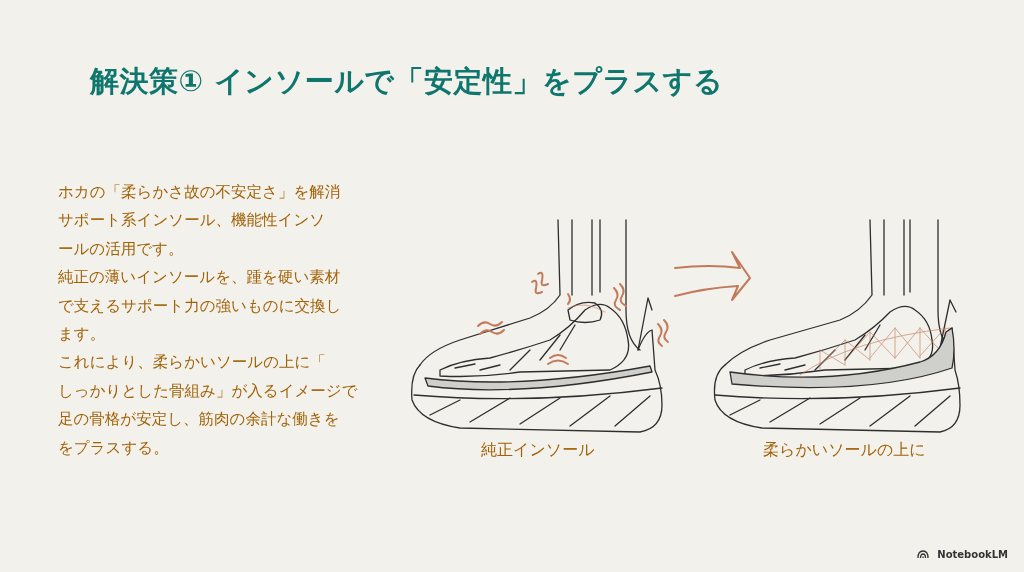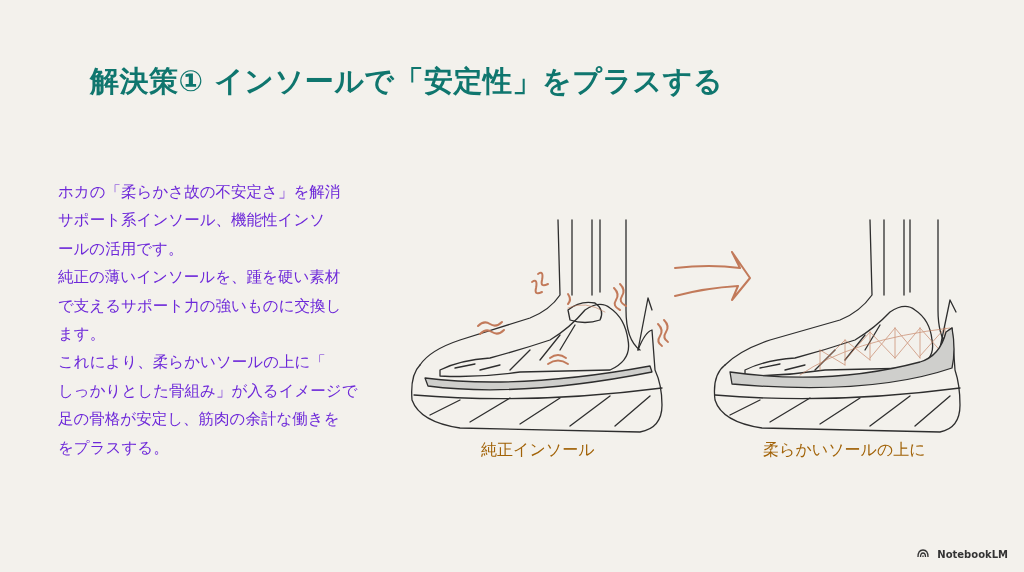--- a/index.html
+++ b/index.html
@@ -26,21 +26,21 @@
       white-space: nowrap;
       margin-left: 32px;
     }
     .body-text {
       position: absolute;
       left: 58px;
       top: 178px;
       width: 345px;
       font-size: 15.5px;
       line-height: 28.4px;
-      color: #6d28d9;
+      color: #a16207;
     }
     .body-text .line {
       display: block;
       white-space: nowrap;
     }
     .illustration {
       position: absolute;
       left: 400px;
       top: 200px;
       width: 600px;
@@ -53,20 +53,21 @@
       color: #a16207;
       white-space: nowrap;
     }
     .caption-left { left: 481px; }
     .caption-right { left: 763px; }
     .brand {
       position: absolute;
       right: 16px;
       bottom: 12px;
       display: flex;
+      align-items: center;
       gap: 8px;
       font-size: 10px;
       font-weight: bold;
       color: #333;
     }
     .brand svg { display: block; }
   </style>
 </head>
 <body>
 

